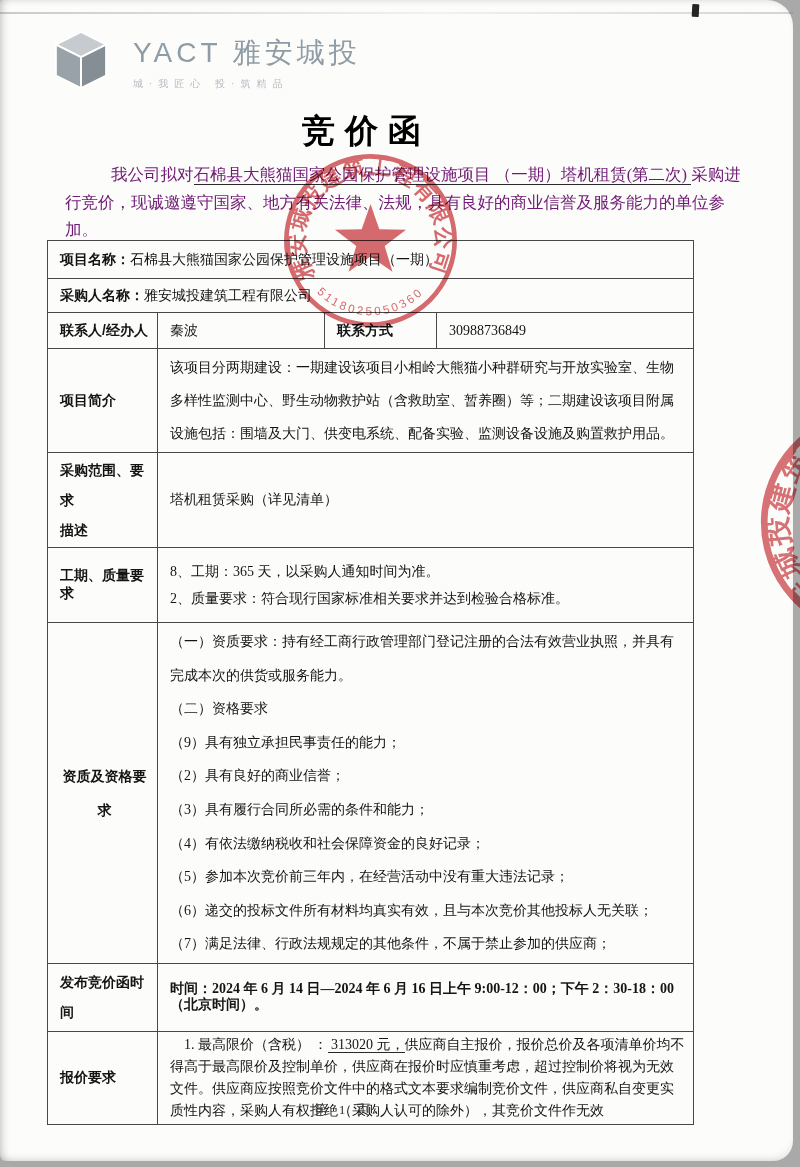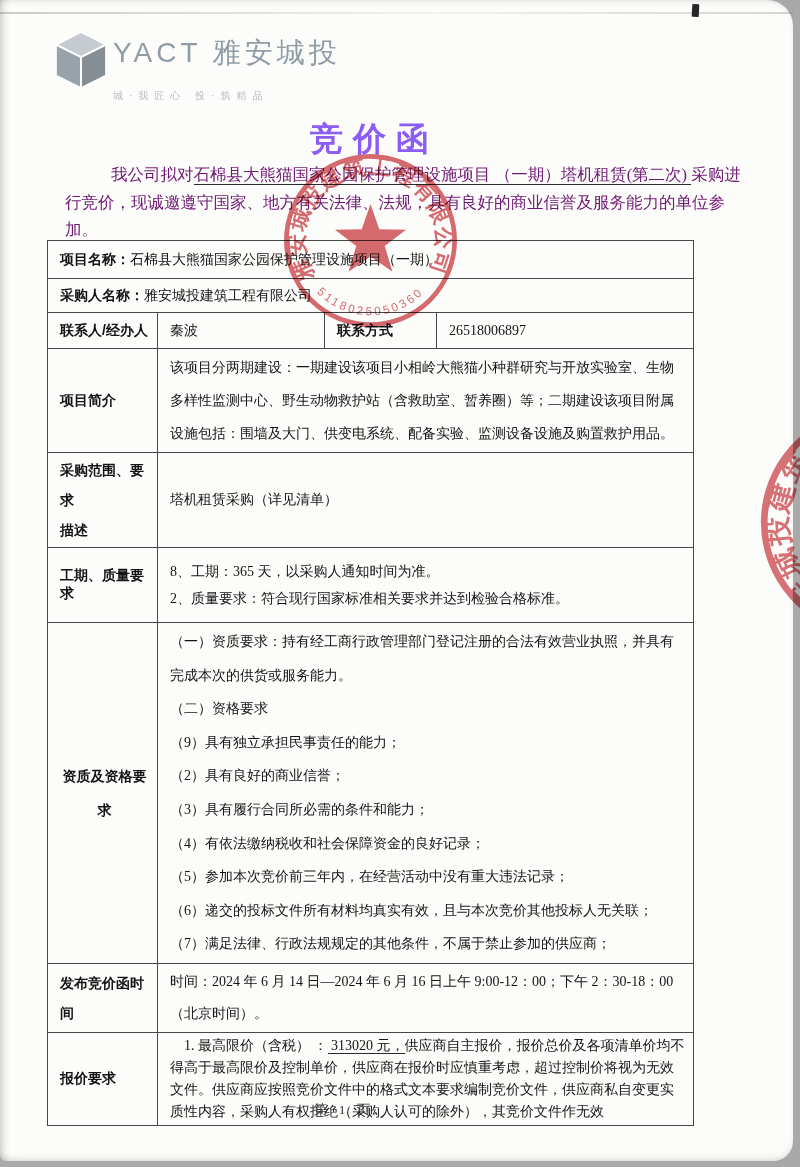--- a/index.html
+++ b/index.html
@@ -6,41 +6,41 @@
   body{width:800px;height:1167px;background:#a9a9a9;font-family:"Liberation Serif",serif;color:#1d1d1d;position:relative;overflow:hidden;}
   .canvas{position:absolute;inset:0;}
   .page{position:absolute;left:0;top:0;width:793px;height:1161px;background:#fcfcfa;
         border-radius:2px 26px 20px 6px;
         box-shadow:inset 7px 0 9px -5px rgba(0,0,0,.20), inset 0 -5px 8px -4px rgba(0,0,0,.14), inset 0 6px 7px -5px rgba(0,0,0,.10);}
   .crease{position:absolute;left:0;top:12px;width:100%;height:2px;
           background:linear-gradient(to right,rgba(110,110,110,.35),rgba(170,170,170,.12) 55%,rgba(120,120,120,.30));}
   .staple{position:absolute;left:692px;top:4px;width:7px;height:13px;background:#262626;transform:rotate(3deg);border-radius:1px;}
 
   
-  .logo{position:absolute;left:52px;top:30px;display:flex;align-items:flex-start;gap:3px;}
+  .logo{position:absolute;left:52px;top:30px;display:flex;align-items:flex-start;gap:23px;}
   .brand{font-family:"Liberation Sans",sans-serif;font-size:28px;font-weight:500;letter-spacing:4px;color:#8f9ca6;line-height:34px;margin-top:6px;}
-  .tagline{font-family:"Liberation Sans",sans-serif;font-size:10px;letter-spacing:6px;color:#b4bbc1;margin-top:19px;}
+  .tagline{font-family:"Liberation Sans",sans-serif;font-size:10px;letter-spacing:6px;color:#b4bbc1;margin-top:7px;}
 
-  h1.title{position:absolute;left:0;top:102px;width:719px;margin:15px;text-align:center;
-           font-size:33px;font-weight:bold;letter-spacing:10px;color:#8b5cf6;}
+  h1.title{position:absolute;left:0;top:102px;width:719px;margin:7px;text-align:center;
+           font-size:33px;font-weight:bold;letter-spacing:10px;color:#000000;}
 
   .intro{position:absolute;left:53px;top:149px;width:690px;margin:12px;font-size:16.5px;line-height:27.5px;text-indent:46px;color:#701a75;}
   .u{border-bottom:1.5px solid #2a2a2a;}
 
   
   table.doc{position:absolute;left:47px;top:240px;width:646px;border-collapse:collapse;table-layout:fixed;}
   table.doc td{border:1.6px solid #474747;vertical-align:middle;font-size:14px;color:#141414;padding:2px 8px 2px 12px;}
   td.lbl{font-family:Liberation Sans, sans-serif;font-weight:bold;font-size:14px;padding:4px 4px 4px 7px;white-space:pre-line;color:#111;}
   td.top{vertical-align:top;padding-top:8px;}
   .lbl-inline{font-family:"Liberation Sans",sans-serif;font-weight:bold;font-size:14px;}
   .brief{line-height:33px;}
   .pre{white-space:pre-line;}
   .dur{line-height:27px;}
   .qual{line-height:33.6px;padding-top:4px;}
-  .publish{font-weight:normal;line-height:32px;vertical-align:top;padding-top:6px;}
+  .publish{font-weight:bold;line-height:16px;vertical-align:top;padding-top:6px;}
   .quote{font-size:13.5px;line-height:22px;vertical-align:top;padding-top:5px;text-indent:14px;}
   .quote .rest{text-indent:0;}
   td.center{text-align:center;}
 
   .footer{position:absolute;left:0;top:1101px;width:688px;text-align:center;font-size:13.5px;letter-spacing:4px;color:#333;}
 
   
   .stamp-main{position:absolute;left:277px;top:147px;width:187px;height:187px;opacity:.82;mix-blend-mode:multiply;}
   .stamp-side{position:absolute;left:752px;top:400px;width:245px;height:245px;opacity:.78;mix-blend-mode:multiply;transform:rotate(-42deg);}
 </style>
@@ -79,21 +79,21 @@
           <tr style="height:38px">
         <td colspan="4"><span class="lbl-inline">项目名称：</span><span>石棉县大熊猫国家公园保护管理设施项目（一期）</span></td>
       </tr>
       <tr style="height:34px">
         <td colspan="4"><span class="lbl-inline">采购人名称：</span><span>雅安城投建筑工程有限公司</span></td>
       </tr>
       <tr style="height:36px">
         <td class="lbl">联系人/经办人</td>
         <td>秦波</td>
         <td class="lbl">联系方式</td>
-        <td>26518006897</td>
+        <td>30988736849</td>
       </tr>
       <tr style="height:100px">
         <td class="lbl top">项目简介</td>
         <td colspan="3" class="brief">该项目分两期建设：一期建设该项目小相岭大熊猫小种群研究与开放实验室、生物多样性监测中心、野生动物救护站（含救助室、暂养圈）等；二期建设该项目附属设施包括：围墙及大门、供变电系统、配备实验、监测设备设施及购置救护用品。</td>
       </tr>
       <tr style="height:65px">
         <td class="lbl top" style="line-height:30px">采购范围、要求
 描述</td>
         <td colspan="3" class="top">塔机租赁采购（详见清单）</td>
       </tr>

